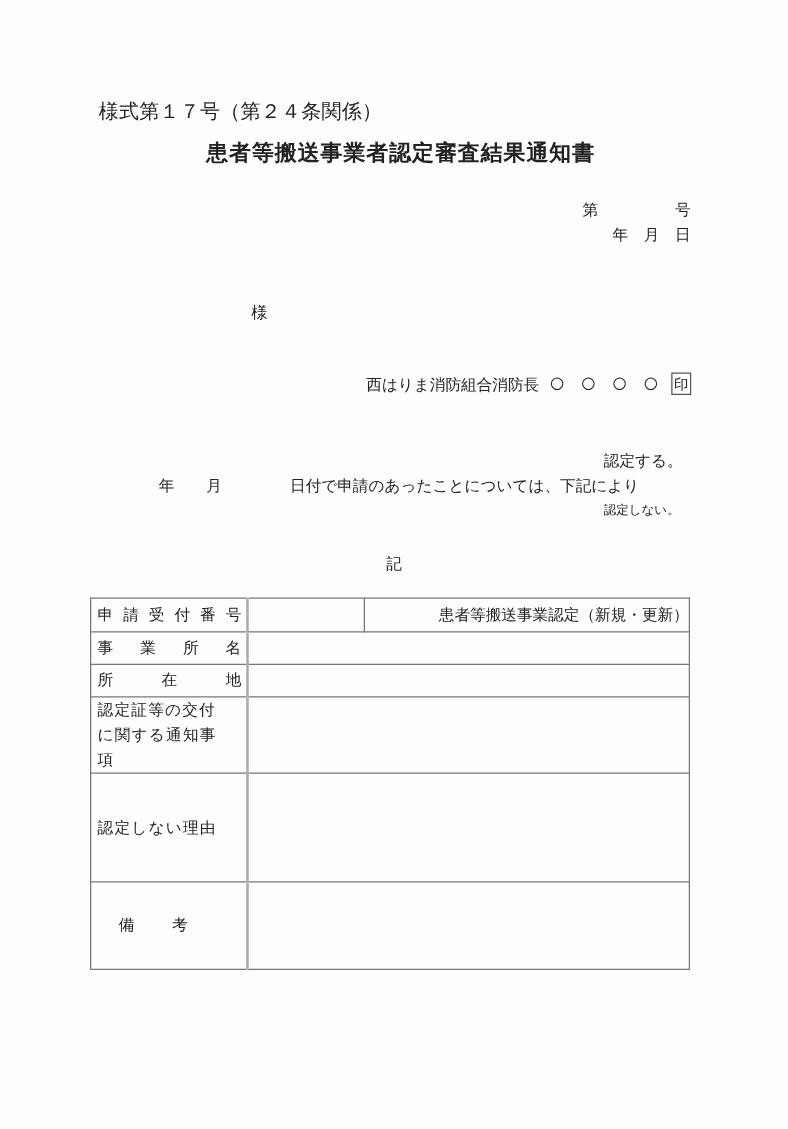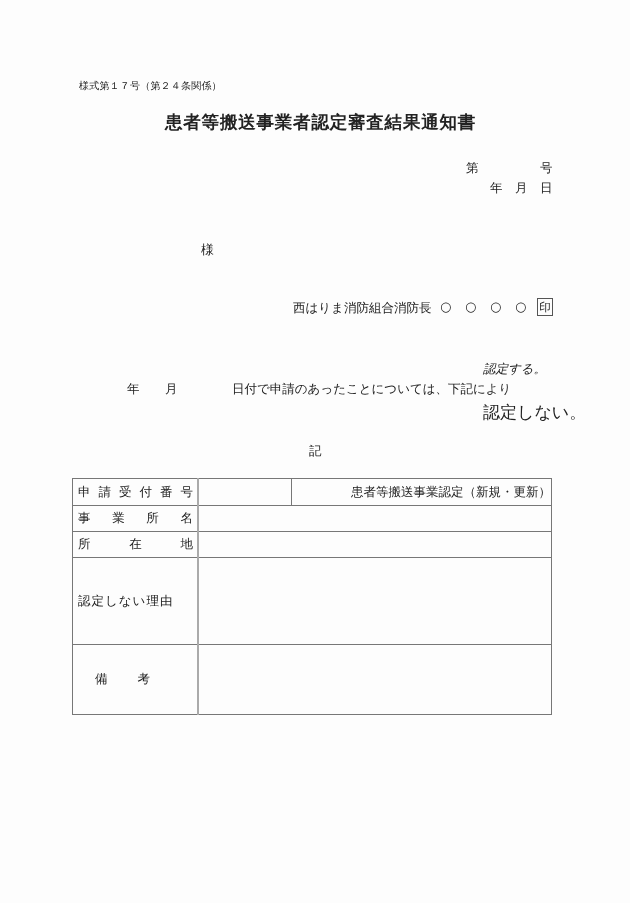--- a/index.html
+++ b/index.html
@@ -9,37 +9,37 @@
     }
     body {
       width: 630px;
       height: 903px;
       position: relative;
       overflow: hidden;
       font-family: "DejaVu Serif", "Liberation Serif", serif;
       color: #222;
     }
     .abs { position: absolute; white-space: nowrap; }
-    .form-no { left: 79px; top: 79px; font-size: 10px; letter-spacing: 0.2px; }
+    .form-no { left: 79px; top: 79px; font-size: 16px; letter-spacing: 0.2px; }
     .title { left: 165px; top: 110px; font-size: 17.5px; letter-spacing: 0.8px; font-weight: bold; }
     .doc-num-dai { left: 466px; top: 160px; font-size: 12.5px; }
     .doc-num-go { left: 540px; top: 160px; font-size: 12.5px; }
     .date-y { left: 490px; top: 180px; font-size: 12.5px; }
     .date-m { left: 515px; top: 180px; font-size: 12.5px; }
     .date-d { left: 540px; top: 180px; font-size: 12.5px; }
     .sama { left: 201px; top: 241px; font-size: 13px; }
     .issuer { left: 293px; top: 300px; font-size: 12.5px; }
     .circles { left: 440px; top: 299px; font-size: 13px; letter-spacing: 0; }
     .circles span { display: inline-block; width: 25px; }
     .seal {
       left: 537px; top: 298px; width: 14px; height: 16px;
       border: 1px solid #555; font-size: 11.5px; line-height: 16px; text-align: center;
     }
-    .opt1 { left: 483px; top: 361px; font-size: 12.5px; font-style: italic; }
-    .opt2 { left: 483px; top: 401px; font-size: 17px; }
+    .opt1 { left: 483px; top: 361px; font-size: 12.5px; }
+    .opt2 { left: 483px; top: 401px; font-size: 10px; }
     .body-y { left: 127px; top: 381px; font-size: 12.5px; }
     .body-m { left: 165px; top: 381px; font-size: 12.5px; }
     .body-text { left: 184px; top: 381px; font-size: 12.5px; margin-left: 48px; }
     .ki { left: 309px; top: 443px; font-size: 12.5px; }
 
     table.form {
       position: absolute;
       left: 72px; top: 478px;
       width: 480px;
       border-collapse: collapse;
@@ -125,20 +125,28 @@
   <tr class="r3">
     <td class="lbl">
       <div class="spread">
         <span>所</span>
         <span>在</span>
         <span>地</span>
       </div>
     </td>
     <td colspan="2"></td>
   </tr>
+  <tr class="r4">
+    <td class="lbl multi">
+      <div>認定証等の交付</div>
+      <div>に関する通知事</div>
+      <div>項</div>
+    </td>
+    <td colspan="2"></td>
+  </tr>
   <tr class="r5">
     <td class="lbl" style="letter-spacing:1px;margin-left:19px;">認定しない理由</td>
     <td colspan="2"></td>
   </tr>
   <tr class="r6">
     <td class="lbl bikou">
       <span>備</span><span style="width:30px;"></span><span>考</span>
     </td>
     <td colspan="2"></td>
   </tr>

